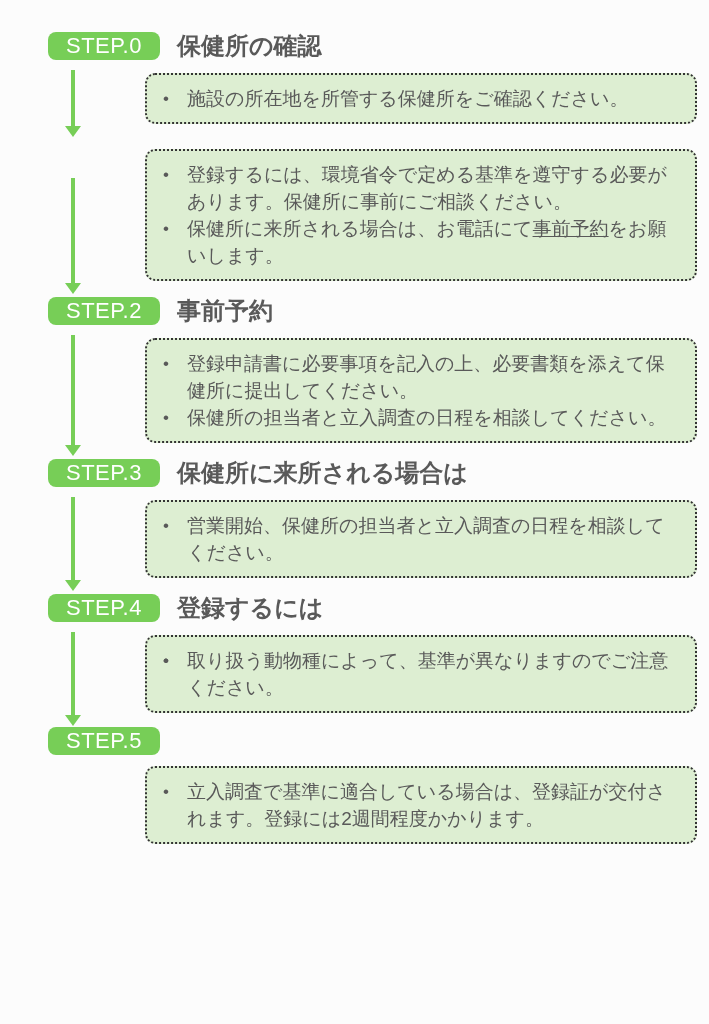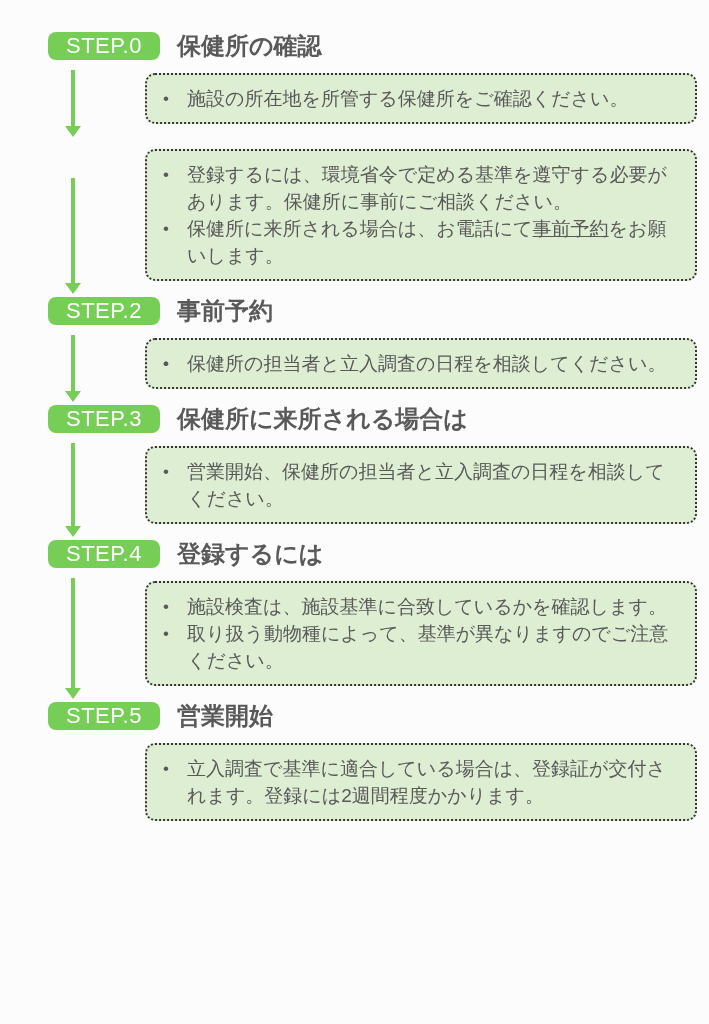--- a/index.html
+++ b/index.html
@@ -124,21 +124,21 @@
     <div class="connector">
       <div class="connector-line"></div>
       <div class="connector-head"></div>
     </div>
     <header class="step-header">
       <span class="badge">STEP.2</span>
       <h2 class="title">事前予約</h2>
     </header>
     <div class="box">
       <ul class="bullets">
-          <li class="bullet"><span class="dot">•</span></li>
+          <li class="bullet"><span class="dot">•</span><span class="txt">登録申請書に必要事項を記入の上、必要書類を添えて保健所に提出してください。</span></li>
           <li class="bullet"><span class="dot">•</span><span class="txt">保健所の担当者と立入調査の日程を相談してください。</span></li>
         </ul>
     </div>
   </section>
 
   <section class="step">
     <div class="connector">
       <div class="connector-line"></div>
       <div class="connector-head"></div>
     </div>
@@ -157,31 +157,30 @@
     <div class="connector">
       <div class="connector-line"></div>
       <div class="connector-head"></div>
     </div>
     <header class="step-header">
       <span class="badge">STEP.4</span>
       <h2 class="title">登録するには</h2>
     </header>
     <div class="box">
       <ul class="bullets">
-          <li class="bullet"><span class="dot">•</span><span class="txt">施設検査は、施設基準に合致しているかを確認します。</span></li>
+          <li class="bullet"><span class="dot">•</span></li>
           <li class="bullet"><span class="dot">•</span><span class="txt">取り扱う動物種によって、基準が異なりますのでご注意ください。</span></li>
         </ul>
     </div>
   </section>
 
   <section class="step">
 
     <header class="step-header">
       <span class="badge">STEP.5</span>
-      <h2 class="title">営業開始</h2>
     </header>
     <div class="box">
       <ul class="bullets">
           <li class="bullet"><span class="dot">•</span><span class="txt">立入調査で基準に適合している場合は、登録証が交付されます。登録には2週間程度かかります。</span></li>
         </ul>
     </div>
   </section>
 </main>
 
 </body></html>

